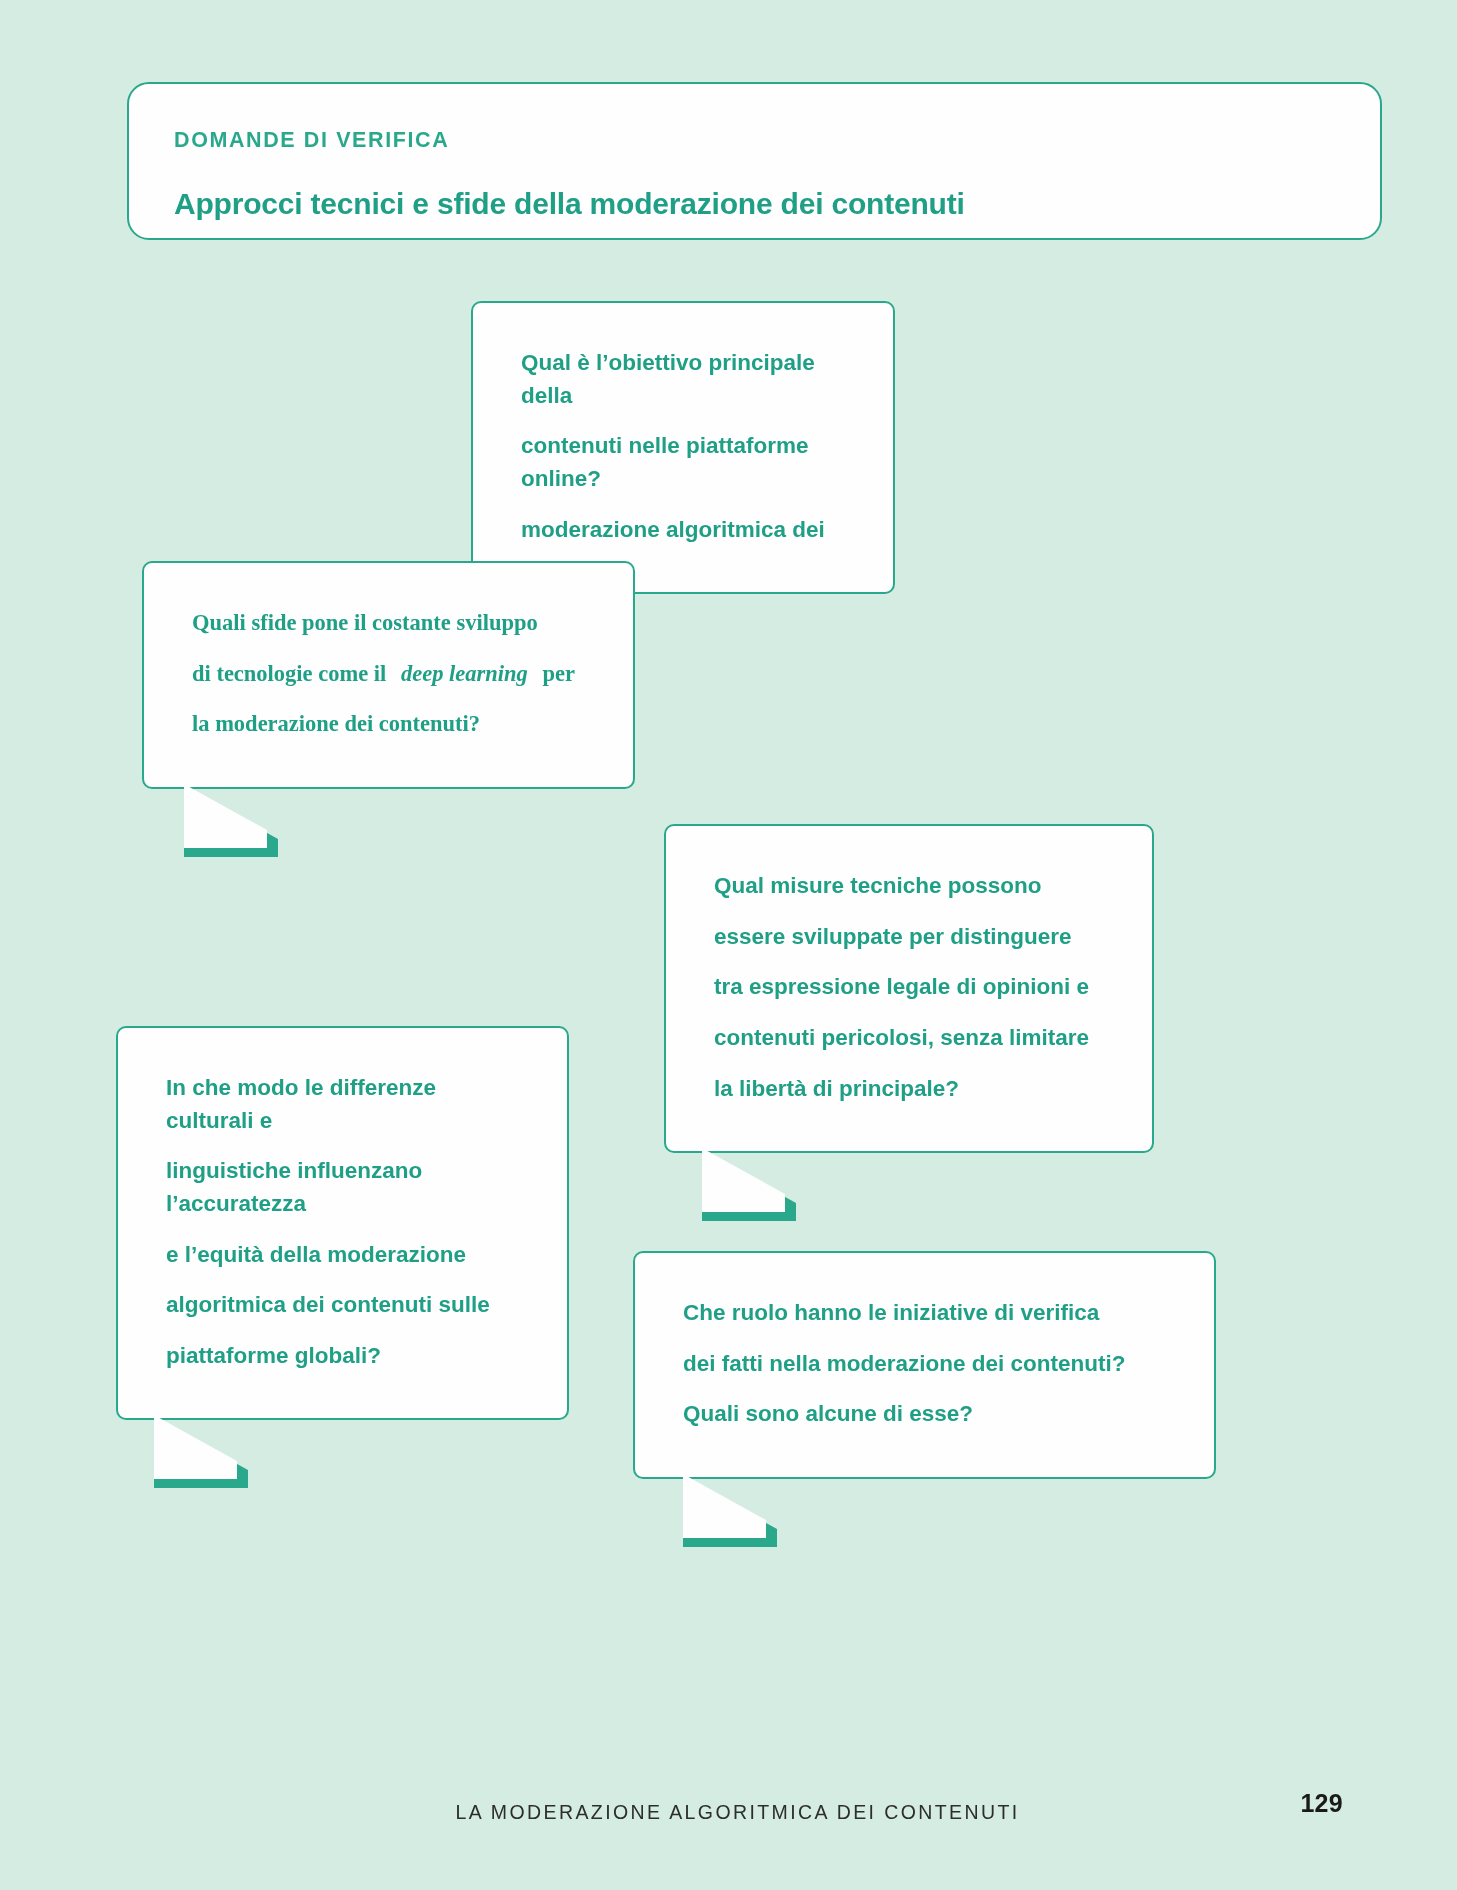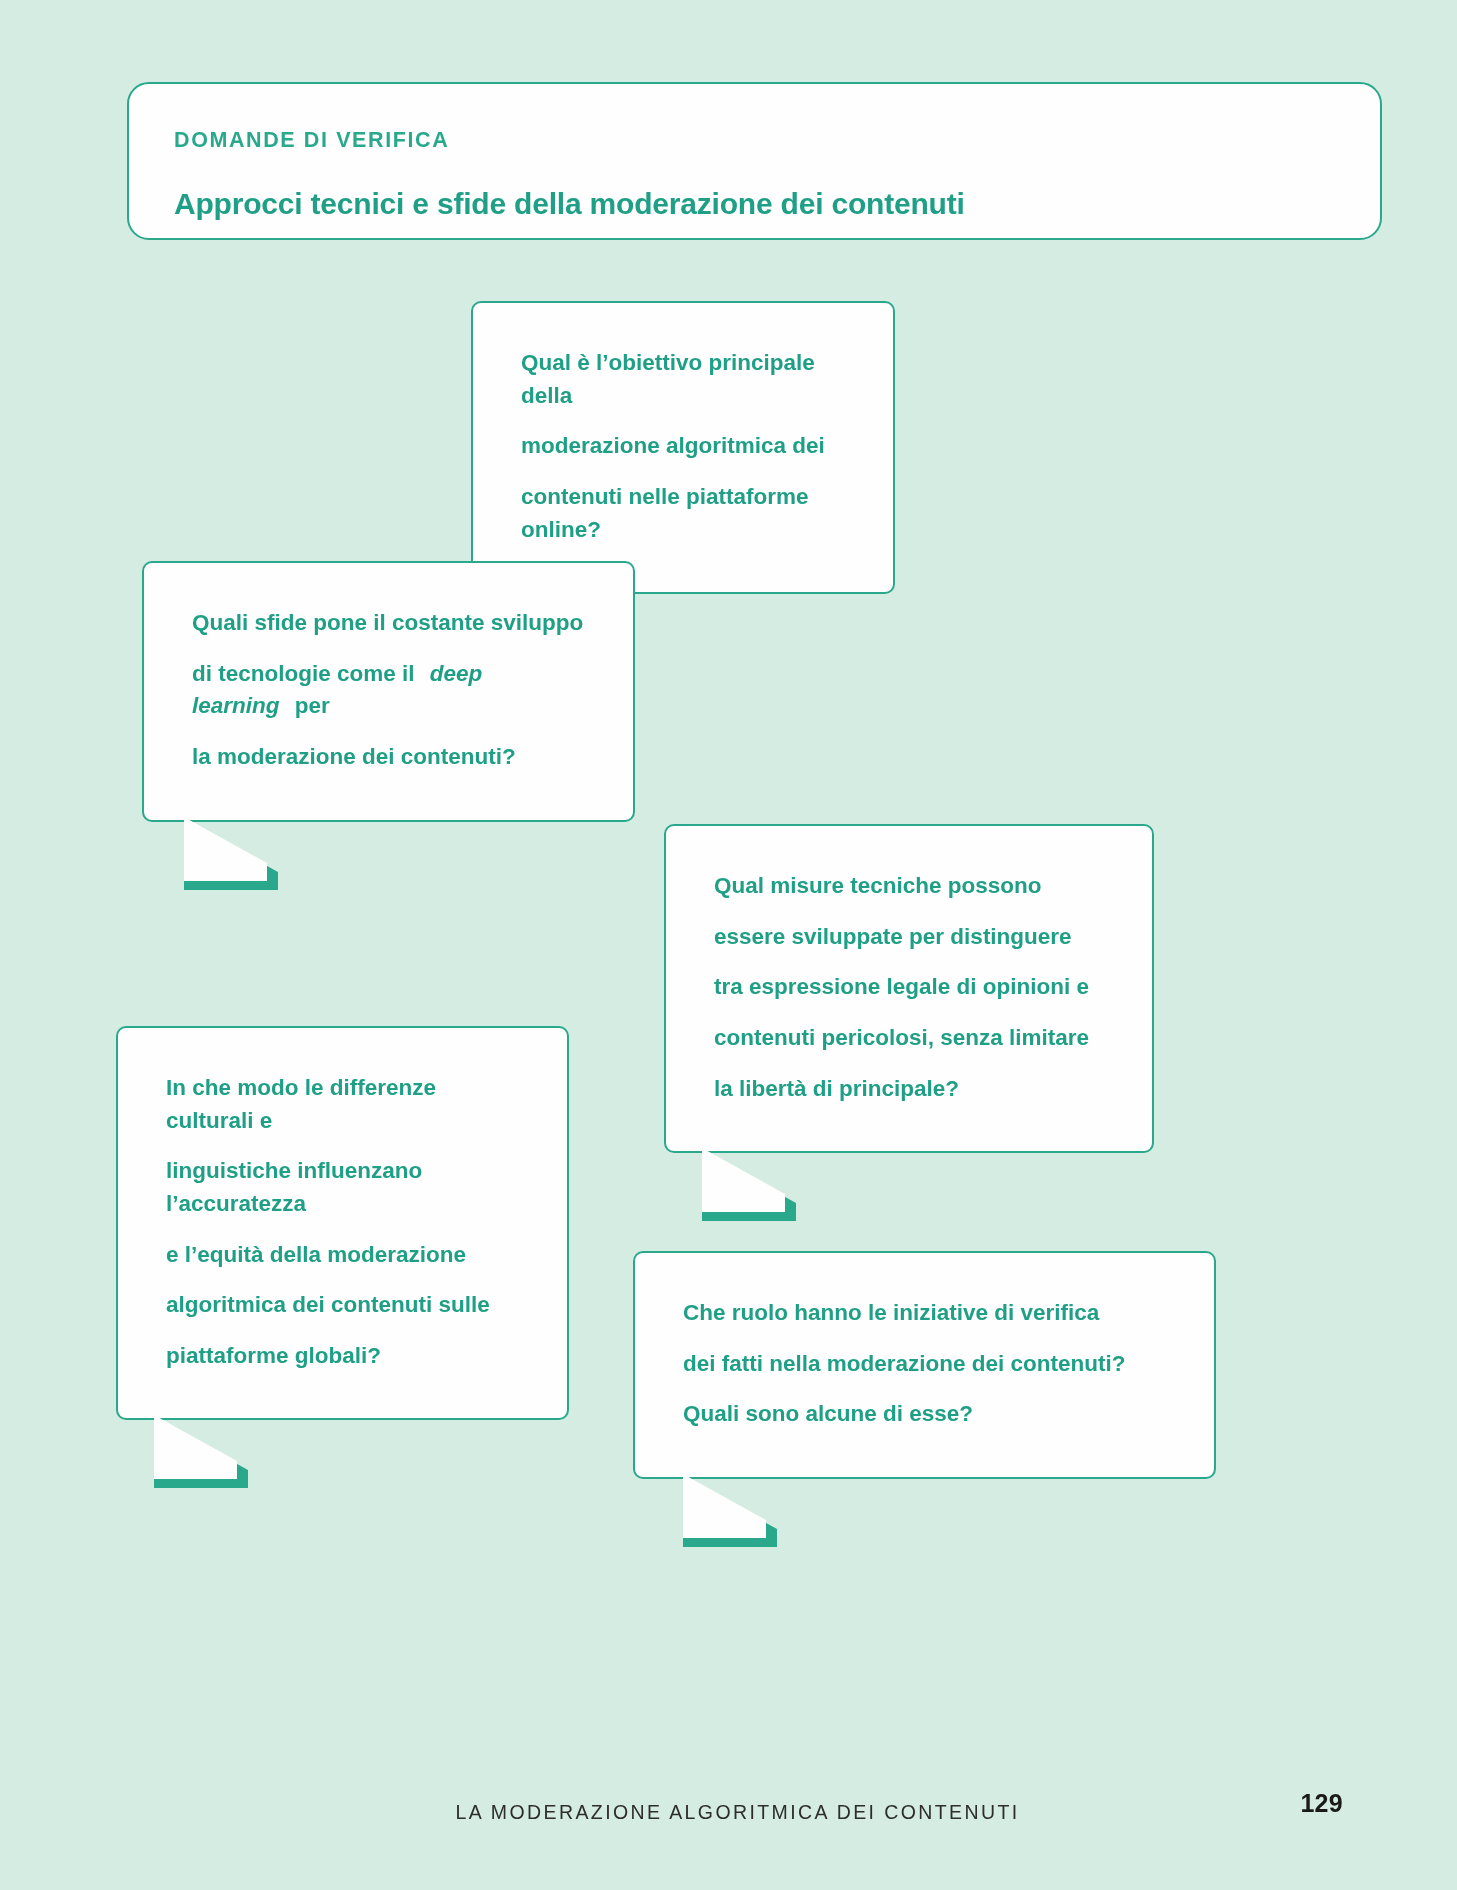--- a/index.html
+++ b/index.html
@@ -95,21 +95,21 @@
     border-width: 46px 0 0 83px;
     border-color: transparent transparent transparent #fdfefd;
     left: 0;
     top: -3px;
   }
 
   
   #bubble-1 { left: 462px; top: 292px; width: 424px; }
   #bubble-1 .tail { left: 36px; top: 100%; }
 
-  #bubble-2 { left: 133px; top: 552px; width: 493px; }
+  #bubble-2 { left: 133px; top: 552px; width: 493px; font-family: Liberation Serif, serif; }
   #bubble-2 .tail { left: 40px; top: 100%; }
 
   #bubble-3 { left: 655px; top: 815px; width: 490px; }
   #bubble-3 .tail { left: 36px; top: 100%; }
 
   #bubble-4 { left: 107px; top: 1017px; width: 453px; }
   #bubble-4 .tail { left: 36px; top: 100%; }
 
   #bubble-5 { left: 624px; top: 1242px; width: 583px; }
   #bubble-5 .tail { left: 48px; top: 100%; }
@@ -152,22 +152,22 @@
 <div class="page">
 
   <div class="header-card">
     <div class="header-eyebrow">DOMANDE DI VERIFICA</div>
     <div class="header-title">Approcci tecnici e sfide della moderazione dei contenuti</div>
   </div>
 
   <div class="bubble" id="bubble-1">
     <div class="bubble-text">
         <p>Qual è l’obiettivo principale della</p>
+        <p>contenuti nelle piattaforme online?</p>
         <p>moderazione algoritmica dei</p>
-        <p>contenuti nelle piattaforme online?</p>
       </div>
     <div class="tail">
       <span class="tail-outer"></span>
         <span class="tail-inner"></span>
     </div>
   </div>
 
   <div class="bubble" id="bubble-2">
     <div class="bubble-text">
         <p>Quali sfide pone il costante sviluppo</p>

